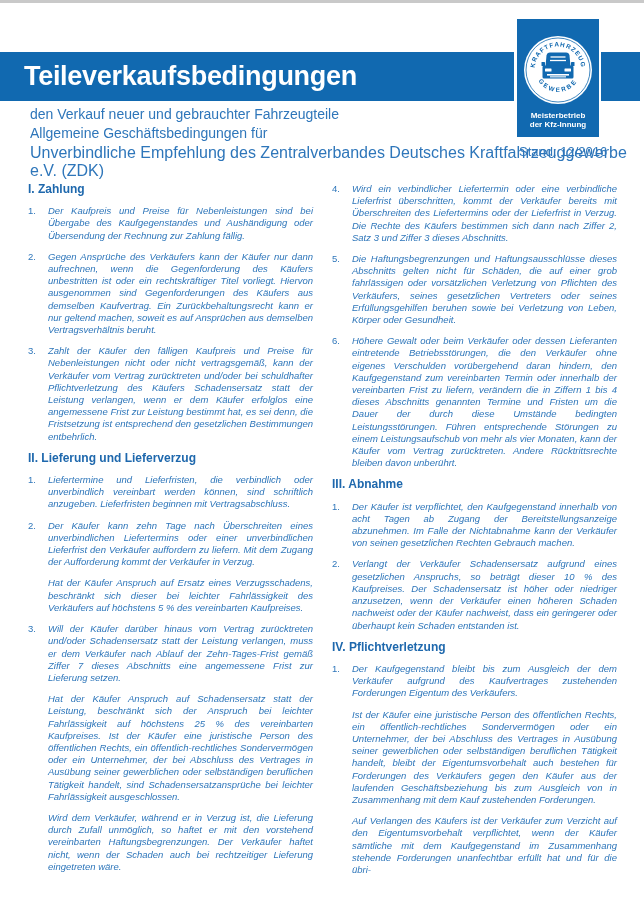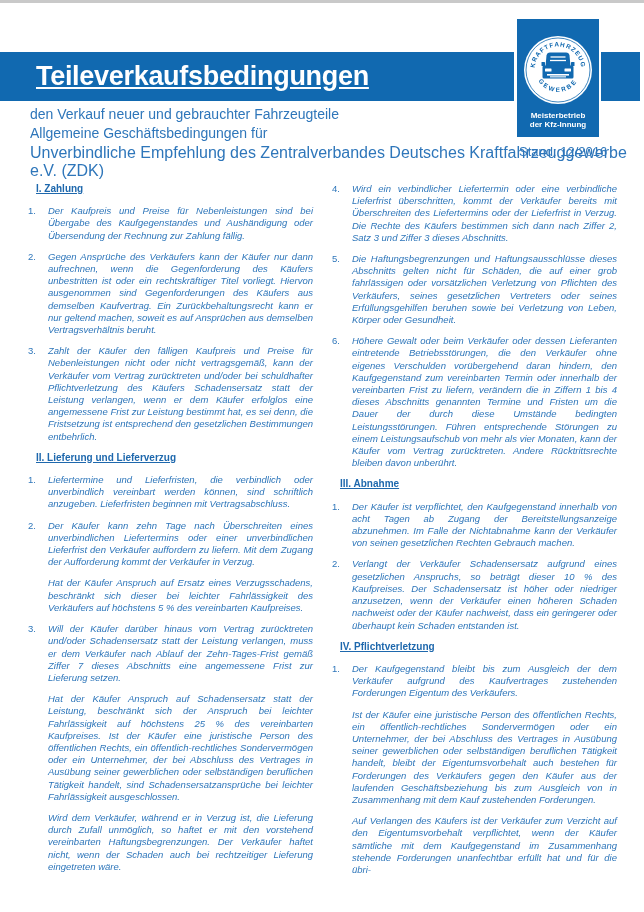--- a/index.html
+++ b/index.html
@@ -4,34 +4,34 @@
 <style>
   html,body{margin:0;padding:0;background:#e8e8e8;}
   .page{
     position:relative;width:644px;height:912px;background:#ffffff;
     font-family:"Liberation Sans",sans-serif;overflow:hidden;margin:0 auto;
   }
   .top-rule{position:absolute;top:0;left:0;width:644px;height:3px;background:#c9c9c9;}
   .title-bar{position:absolute;left:0;top:52px;width:514px;height:49px;background:#1169b0;}
   .title-bar-right{position:absolute;left:601px;top:52px;width:39px;height:49px;background:#1169b0;}
   .doc-title{
-    position:absolute;left:36px;top:52px;height:49px;line-height:49px;
-    color:#ffffff;font-size:27px;font-weight:bold;letter-spacing:-0.3px;white-space:nowrap;text-decoration:underline;
+    position:absolute;left:24px;top:52px;height:49px;line-height:49px;
+    color:#ffffff;font-size:27px;font-weight:bold;letter-spacing:-0.3px;white-space:nowrap;
   }
   .subtitle{position:absolute;left:30px;top:105px;color:#2e76ba;font-size:14px;line-height:18.5px;}
   .subtitle-note{position:absolute;left:30px;top:144px;color:#2e76ba;font-size:16px;}
   .stand{position:absolute;left:519px;top:144px;color:#2e76ba;font-size:13px;}
   .badge{position:absolute;left:517px;top:19px;width:82px;height:118px;}
   .col{
     position:absolute;top:183px;width:285px;color:#2e76ba;
     font-size:9.5px;line-height:12.2px;
   }
   .col-left{left:28px;}
   .col-right{left:332px;}
-  .sec-heading{font-weight:bold;color:#1e68ad;font-size:10px;margin:5px 0 10px 8px;text-decoration:underline;}
+  .sec-heading{font-weight:bold;color:#1e68ad;font-size:12px;margin:5px 0 10px 0;}
   .sec-heading:first-child{margin-top:0;}
   .item{display:flex;margin-bottom:9px;}
   .num{width:20px;flex:none;}
   .txt{flex:1;text-align:justify;font-style:italic;}
 </style>
 </head>
 <body>
 
 <div class="page">
 

